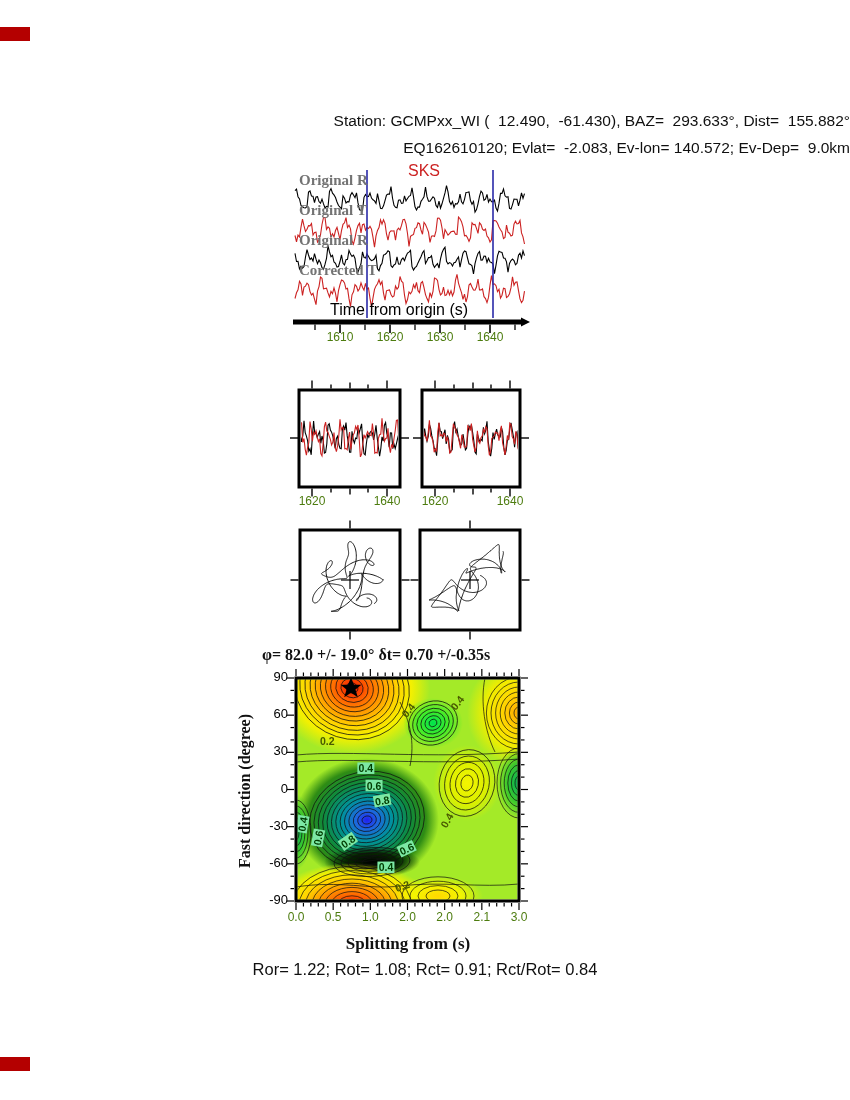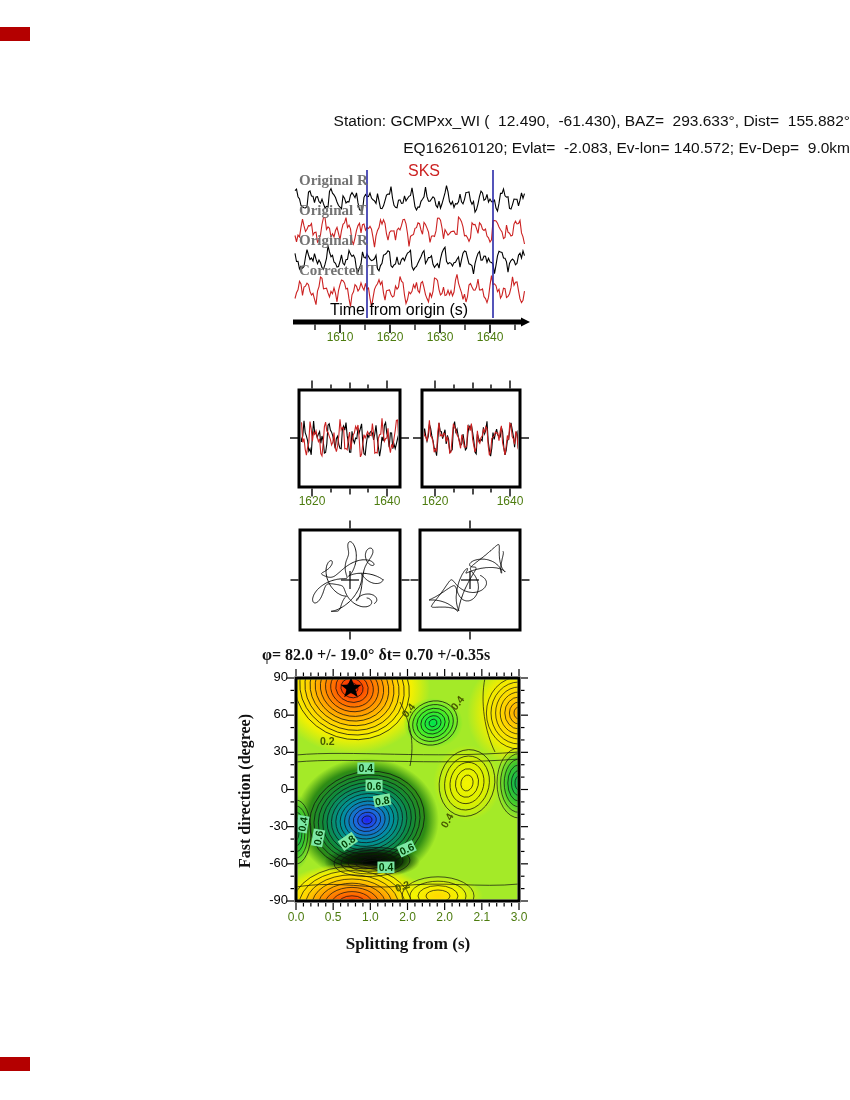--- a/index.html
+++ b/index.html
@@ -467,13 +467,14 @@
   <div id="contour-xticks">
       <div class="ticklbl" style="left: 296px; top: 910px;">0.0</div>
       <div class="ticklbl" style="left: 333.17px; top: 910px;">0.5</div>
       <div class="ticklbl" style="left: 370.34px; top: 910px;">1.0</div>
       <div class="ticklbl" style="left: 407.51px; top: 910px;">2.0</div>
       <div class="ticklbl" style="left: 444.68px; top: 910px;">2.0</div>
       <div class="ticklbl" style="left: 481.85px; top: 910px;">2.1</div>
       <div class="ticklbl" style="left: 519.02px; top: 910px;">3.0</div>
     </div>
 
+  <div class="footer">Ror= 1.22; Rot= 1.08; Rct= 0.91; Rct/Rot= 0.84</div>
 </div>
 
 </body></html>

